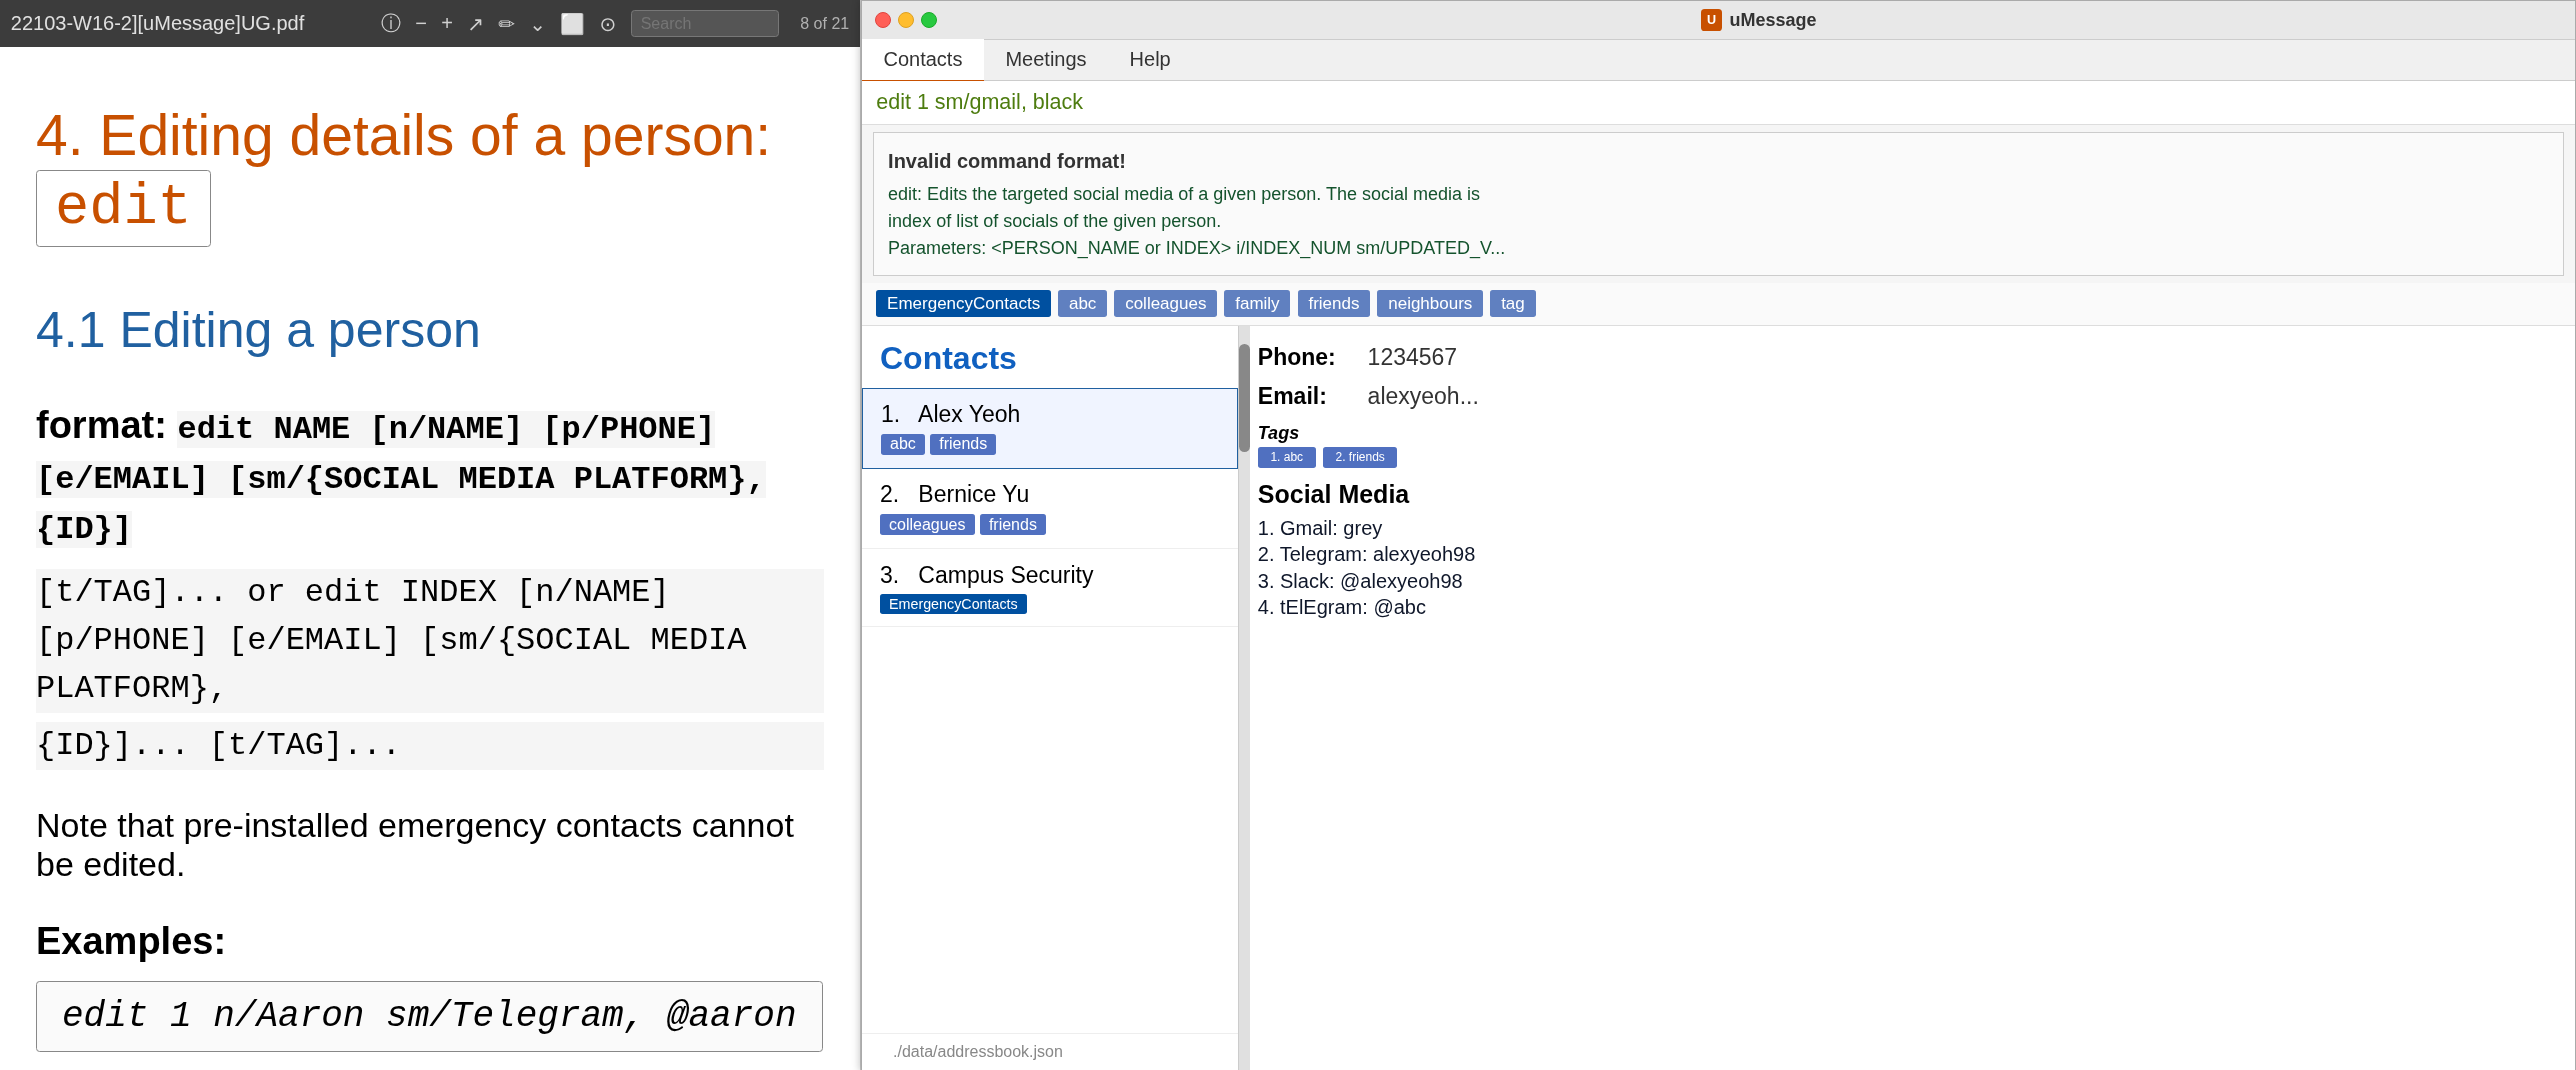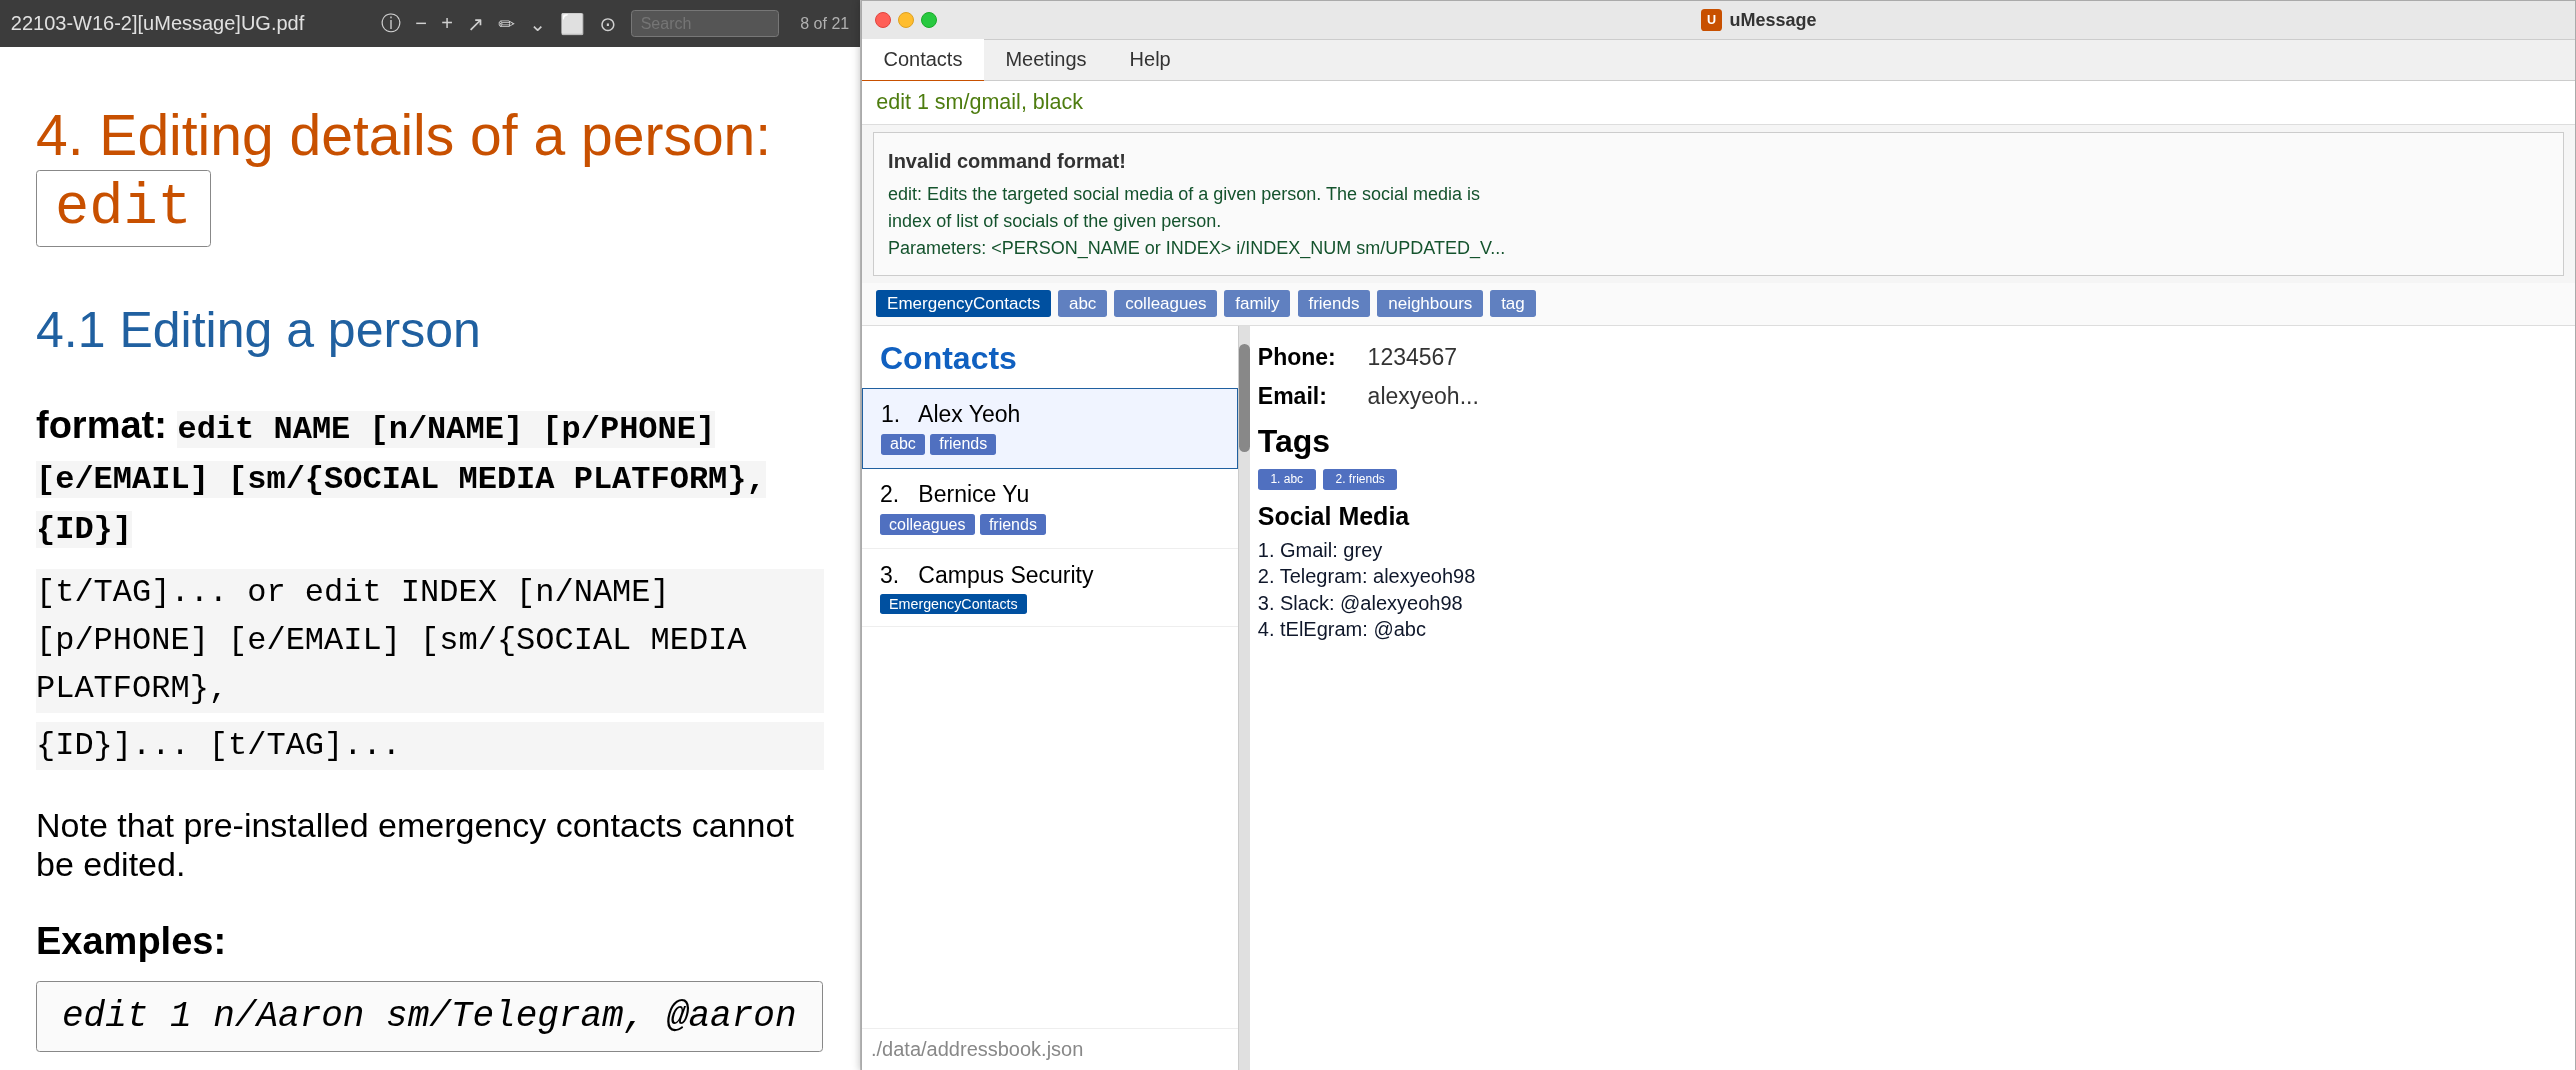--- a/index.html
+++ b/index.html
@@ -335,22 +335,22 @@
       border-radius: 2.7px;
       font-size: 16px;
       color: white;
     }
     .ct-abc { background: #5070c0; }
     .ct-friends { background: #5070c0; }
     .ct-colleagues { background: #5070c0; }
     .ct-emergency { background: #0050a0; font-size: 14.3px; }
 
     .contacts-footer {
-      padding: 9px 9px;
-      font-size: 20px;
+      padding: 9px 31px;
+      font-size: 16px;
       color: #888;
       border-top: 0.9px solid #eee;
       flex-shrink: 0;
     }
 
     
     .contact-scrollbar {
       width: 10.8px;
       background: #e0e0e0;
       flex-shrink: 0;
@@ -388,23 +388,24 @@
 
     .detail-value {
       color: #333;
     }
 
     .detail-tags-section {
       margin-bottom: 12.6px;
     }
 
     .detail-section-label {
-      font-size: 32px;
+      font-size: 18px;
       font-weight: 700;
-      margin-bottom: 9px;
+      margin-bottom: 3px;
+      font-style: italic;
     }
 
     .detail-tags {
       display: flex;
       gap: 7.2px;
       flex-wrap: wrap;
     }
 
     .detail-tag {
       padding: 3.6px 12.6px;

